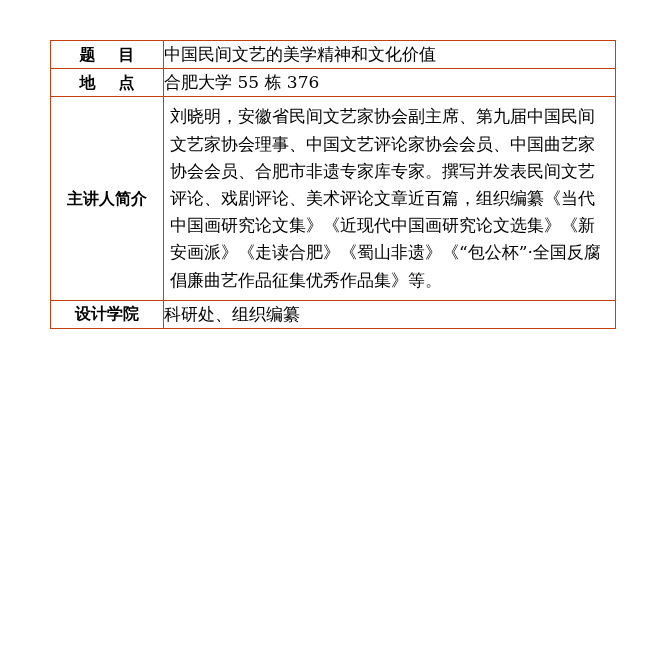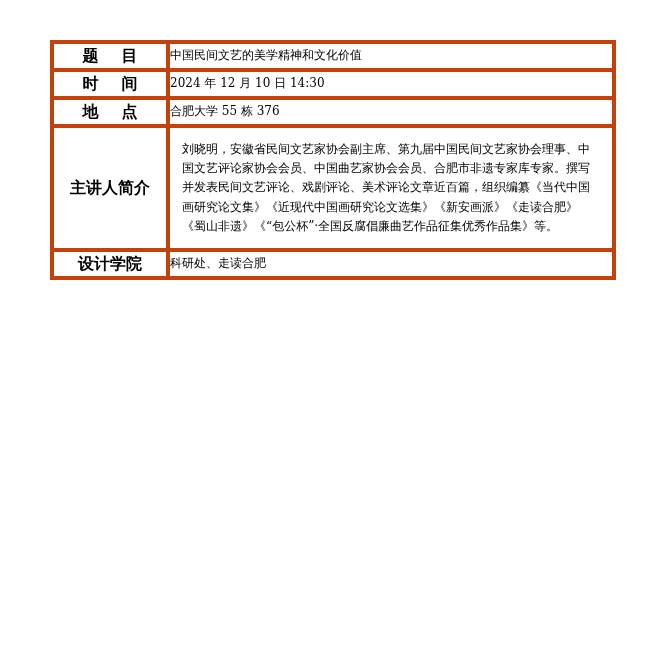--- a/index.html
+++ b/index.html
@@ -25,89 +25,83 @@
     left: 50px;
     top: 40px;
     width: 566px;
   }
   table.info-table {
     width: 566px;
     border-collapse: collapse;
     table-layout: fixed;
   }
   table.info-table td {
-    border: 4px solid #c2410c;
+    border: 1px solid #c2410c;
     vertical-align: middle;
     padding: 0;
   }
   td.label-cell {
     width: 112px;
     text-align: center;
     font-weight: bold;
     font-size: 16px;
     letter-spacing: 0px;
     padding: 10px 4px;
     line-height: 1.5;
   }
   td.value-cell {
     padding: 10px 12px;
-    font-size: 12px;
+    font-size: 17px;
     line-height: 1.6;
     text-align: left;
   }
   .label-spaced {
     display: inline-block;
     letter-spacing: 0.55em;
     text-indent: 0.55em;
   }
   .bio-cell {
     padding: 14px 14px 14px 14px;
     font-size: 16.5px;
     line-height: 2.05;
     text-align: justify;
     text-justify: inter-ideograph;
   }
   .bio-cell p {
-    margin: 12px;
+    margin: 6px;
   }
   .label-cell.bio-label {
     font-size: 16px;
   }
 </style>
 </head>
 <body>
 
 <div class="page">
   <div class="table-wrap">
     <table class="info-table">
       <tbody>
         <tr>
           <td class="label-cell">
             <span class="label-spaced">题 目</span>
           </td>
           <td class="value-cell">中国民间文艺的美学精神和文化价值</td>
         </tr>
         <tr>
           <td class="label-cell">
-            <span class="label-spaced">时 间</span>
-          </td>
-          <td class="value-cell">2024 年 12 月 10 日 14:30</td>
-        </tr>
-        <tr>
-          <td class="label-cell">
             <span class="label-spaced">地 点</span>
           </td>
           <td class="value-cell">合肥大学 55 栋 376</td>
         </tr>
         <tr>
           <td class="label-cell bio-label">主讲人简介</td>
           <td class="value-cell bio-cell">
             <p>刘晓明，安徽省民间文艺家协会副主席、第九届中国民间文艺家协会理事、中国文艺评论家协会会员、中国曲艺家协会会员、合肥市非遗专家库专家。撰写并发表民间文艺评论、戏剧评论、美术评论文章近百篇，组织编纂《当代中国画研究论文集》《近现代中国画研究论文选集》《新安画派》《走读合肥》《蜀山非遗》《“包公杯”·全国反腐倡廉曲艺作品征集优秀作品集》等。</p>
           </td>
         </tr>
         <tr>
           <td class="label-cell">设计学院</td>
-          <td class="value-cell">科研处、走读合肥</td>
+          <td class="value-cell">科研处、组织编纂</td>
         </tr>
       </tbody>
     </table>
   </div>
 </div>
 
 </body></html>

